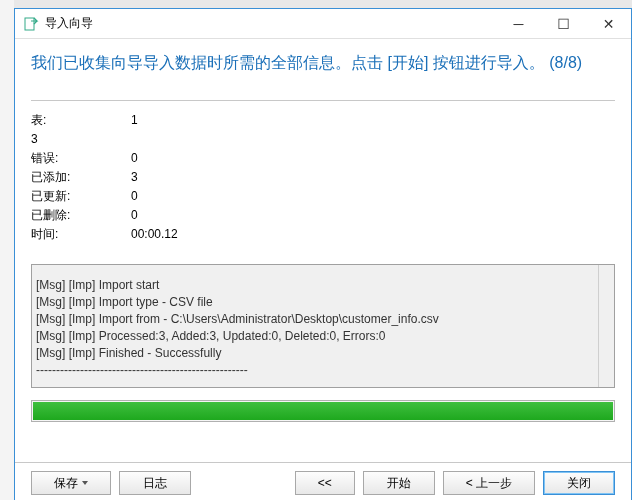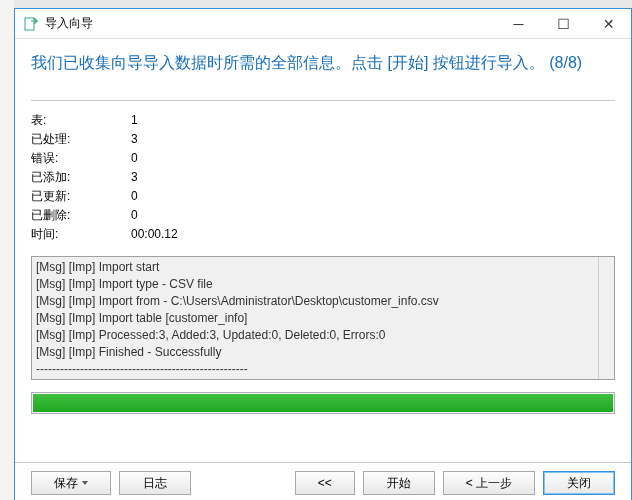--- a/index.html
+++ b/index.html
@@ -64,25 +64,25 @@
     border-top: 1px solid #c8c8c8;
     padding-top: 10px;
   }
   .stat-row {
     display: flex;
     line-height: 19px;
   }
   .stat-label { width: 100px; color: #000; }
   .stat-value { color: #000; }
   .logbox {
-    margin: 12px 16px 0 16px;
+    margin: 20px 16px 0 16px;
     border: 1px solid #a0a0a0;
     background: #f0f0f0;
     height: 124px;
-    padding: 2px 4px;
+    padding: 12px 4px;
     font-size: 12px;
     line-height: 17px;
     color: #333;
     overflow: hidden;
     position: relative;
   }
   .scrollbar {
     position: absolute;
     right: 0; top: 0; bottom: 0;
     width: 16px;
@@ -166,21 +166,20 @@
   </div>
 
   <div class="headline">我们已收集向导导入数据时所需的全部信息。点击 [开始] 按钮进行导入。 (8/8)</div>
 
   <div class="stats">
     <div class="stat-row">
         <span class="stat-label">表:</span>
         <span class="stat-value">1</span>
       </div>
     <div class="stat-row">
-        <span class="stat-label">已处理:</span>
         <span class="stat-value">3</span>
       </div>
     <div class="stat-row">
         <span class="stat-label">错误:</span>
         <span class="stat-value">0</span>
       </div>
     <div class="stat-row">
         <span class="stat-label">已添加:</span>
         <span class="stat-value">3</span>
       </div>
@@ -195,21 +194,20 @@
     <div class="stat-row">
         <span class="stat-label">时间:</span>
         <span class="stat-value">00:00.12</span>
       </div>
   </div>
 
   <div class="logbox">
     <div>[Msg] [Imp] Import start</div>
     <div>[Msg] [Imp] Import type - CSV file</div>
     <div>[Msg] [Imp] Import from - C:\Users\Administrator\Desktop\customer_info.csv</div>
-    <div>[Msg] [Imp] Import table [customer_info]</div>
     <div>[Msg] [Imp] Processed:3, Added:3, Updated:0, Deleted:0, Errors:0</div>
     <div>[Msg] [Imp] Finished - Successfully</div>
     <div>-----------------------------------------------------</div>
     <div class="scrollbar"></div>
   </div>
 
   <div class="progress-wrap">
     <div class="progress-bar"></div>
   </div>
 

